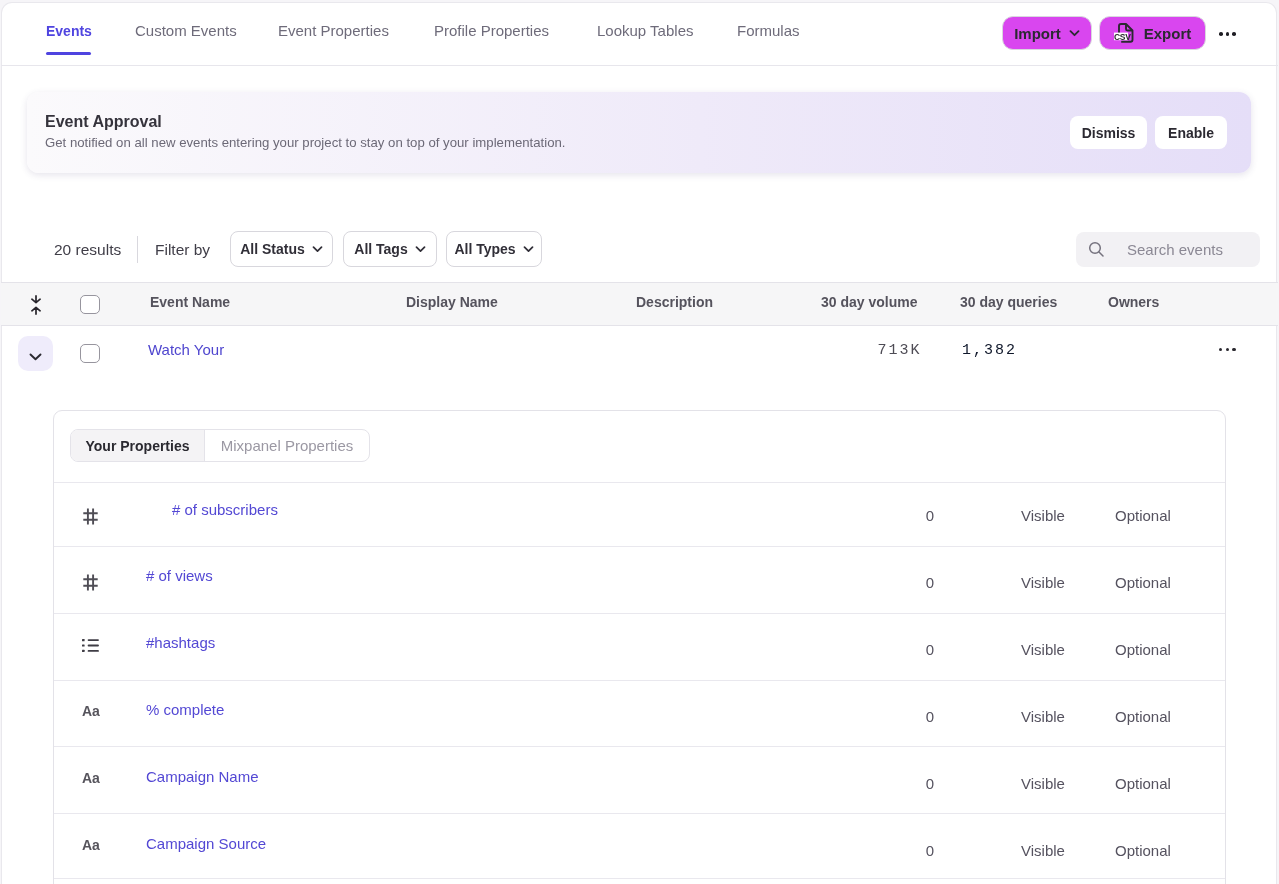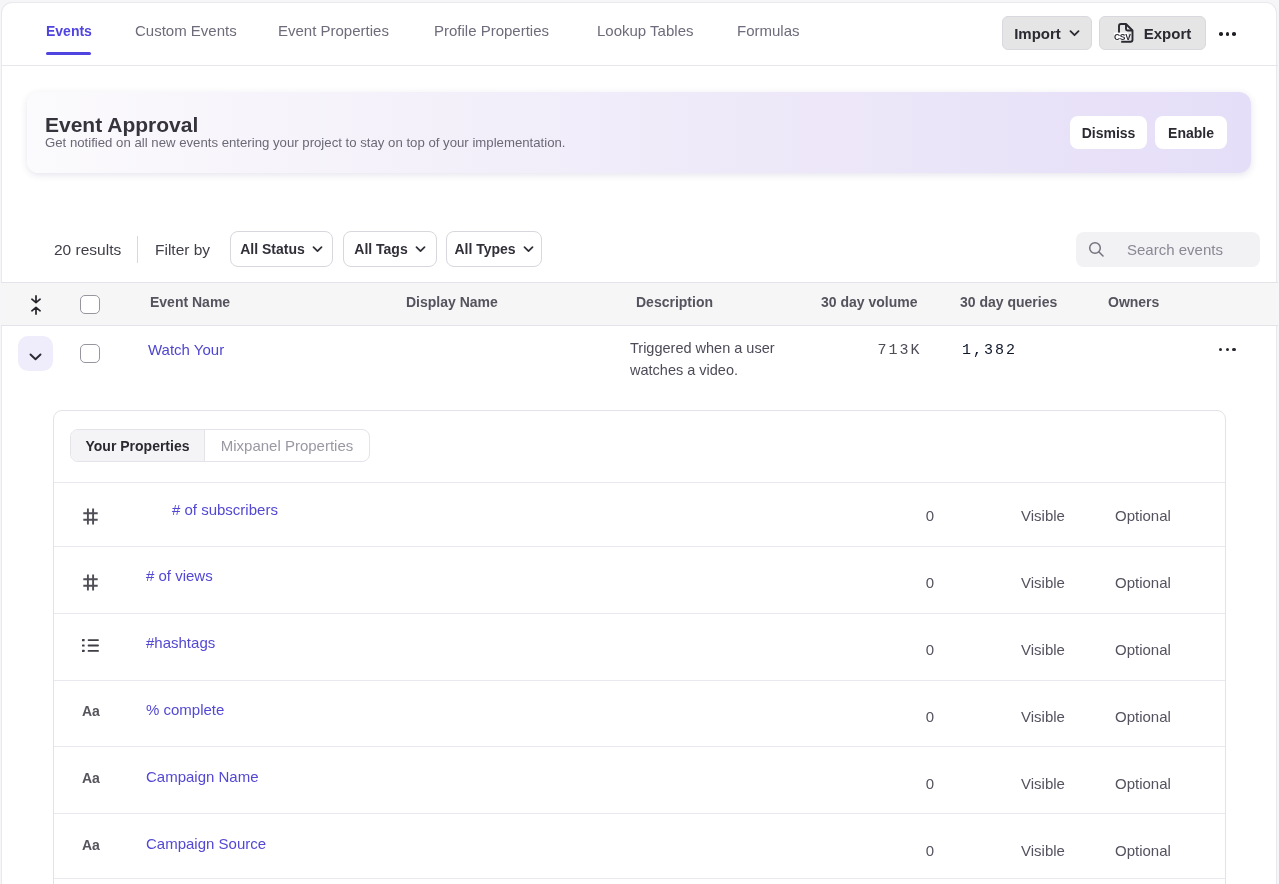--- a/index.html
+++ b/index.html
@@ -8,27 +8,27 @@
   .card { position:absolute; left:1px; top:2px; width:1276px; height:882px; background:#ffffff; border:1px solid #e9e8ed; border-bottom:none; border-radius:11px 11px 0 0; }
   .page { position:absolute; left:-2px; top:-3px; width:1279px; height:884px; }
   .abs { position:absolute; }
 
   
   .navtab { position:absolute; top:22px; font-size:15px; color:#6e6b7a; white-space:nowrap; }
   .navtab.active { color:#4f44e0; font-weight:700; font-size:14px; top:23px; }
   .nav-underline { position:absolute; left:46px; top:51.5px; width:45px; height:3.2px; background:#4f44e0; border-radius:2px; }
   .navdivider { position:absolute; left:1px; top:65px; width:1277px; height:1px; background:#e7e6ec; }
 
-  .btn { position:absolute; background:#e5e5e5; border:1px solid #d9d8de; border-radius:6px; display:flex; align-items:center; justify-content:center; font-size:15px; font-weight:600; color:#2b2931; }
+  .btn { position:absolute; background:#d946ef; border:1px solid #d9d8de; border-radius:11px; display:flex; align-items:center; justify-content:center; font-size:15px; font-weight:600; color:#2b2931; }
 
   
   .banner { position:absolute; left:27px; top:92px; width:1224px; height:81px; border-radius:12px;
     background:linear-gradient(90deg,#fbfafc 0%, #efeaf9 55%, #e5def8 100%);
     box-shadow:0 2px 7px rgba(70,60,110,0.14); }
-  .banner h3 { position:absolute; left:18px; top:21px; font-size:21px; font-weight:700; color:#35333c; }
+  .banner h3 { position:absolute; left:18px; top:21px; font-size:16px; font-weight:700; color:#35333c; }
   .banner p { position:absolute; left:18px; top:43px; font-size:13.2px; color:#6c6977; }
   .bbtn { position:absolute; top:24px; background:#fff; border-radius:8px; display:flex; align-items:center; justify-content:center; font-size:14px; font-weight:600; color:#2b2931; }
 
   
   .ftext { position:absolute; top:241px; font-size:15.5px; color:#403e48; }
   .fbtn { position:absolute; top:231px; height:36px; background:#fff; border:1px solid #d8d7dd; border-radius:8px; display:flex; align-items:center; justify-content:center; gap:7px; font-size:14px; font-weight:600; color:#312f38; }
   .search { position:absolute; left:1076px; top:232px; width:184px; height:35px; background:#f2f1f4; border-radius:8px; display:flex; align-items:center; }
   .search span { color:#8b8894; font-size:15px; margin-left:22px; }
 
   
@@ -132,21 +132,20 @@
   <span class="th" style="left:960px;">30 day queries</span>
   <span class="th" style="left:1108px;">Owners</span>
 
   <div class="rowchev">
     <svg style="margin-top:6.5px;" width="13" height="8" viewBox="0 0 13 8">
           <path d="M1.5 1.5 L6.5 6.3 L11.5 1.5" fill="none" stroke="#2b2a31" stroke-width="1.9" stroke-linecap="round" stroke-linejoin="round"></path>
         </svg>
   </div>
   <div class="checkbox" style="left:79.5px; top:344px;"></div>
   <span class="abs" style="left:148px; top:341px; font-size:15px; color:#4f46cf;">Watch Your</span>
-  <div class="abs" style="left:630px; top:336.5px; font-size:14.5px; color:#4e4b58; line-height:22.5px;">Triggered when a user<br>watches a video.</div>
   <span class="abs mono" style="left:775.5px; top:342px; width:146px; text-align:right; font-size:15px; color:#4e4c55;">713K</span>
   <span class="abs mono" style="left:916.5px; top:342px; width:146px; text-align:center; font-size:15px; color:#0f172a;">1,382</span>
   <div class="abs" style="left:1219px; top:348px; display:flex; gap:3.2px;">
     <div style="width:3.4px;height:3.4px;border-radius:50%;background:#2a282f;"></div>
     <div style="width:3.4px;height:3.4px;border-radius:50%;background:#2a282f;"></div>
     <div style="width:3.4px;height:3.4px;border-radius:50%;background:#2a282f;"></div>
   </div>
 
   <div class="panel"></div>
   <div class="tabctl">

